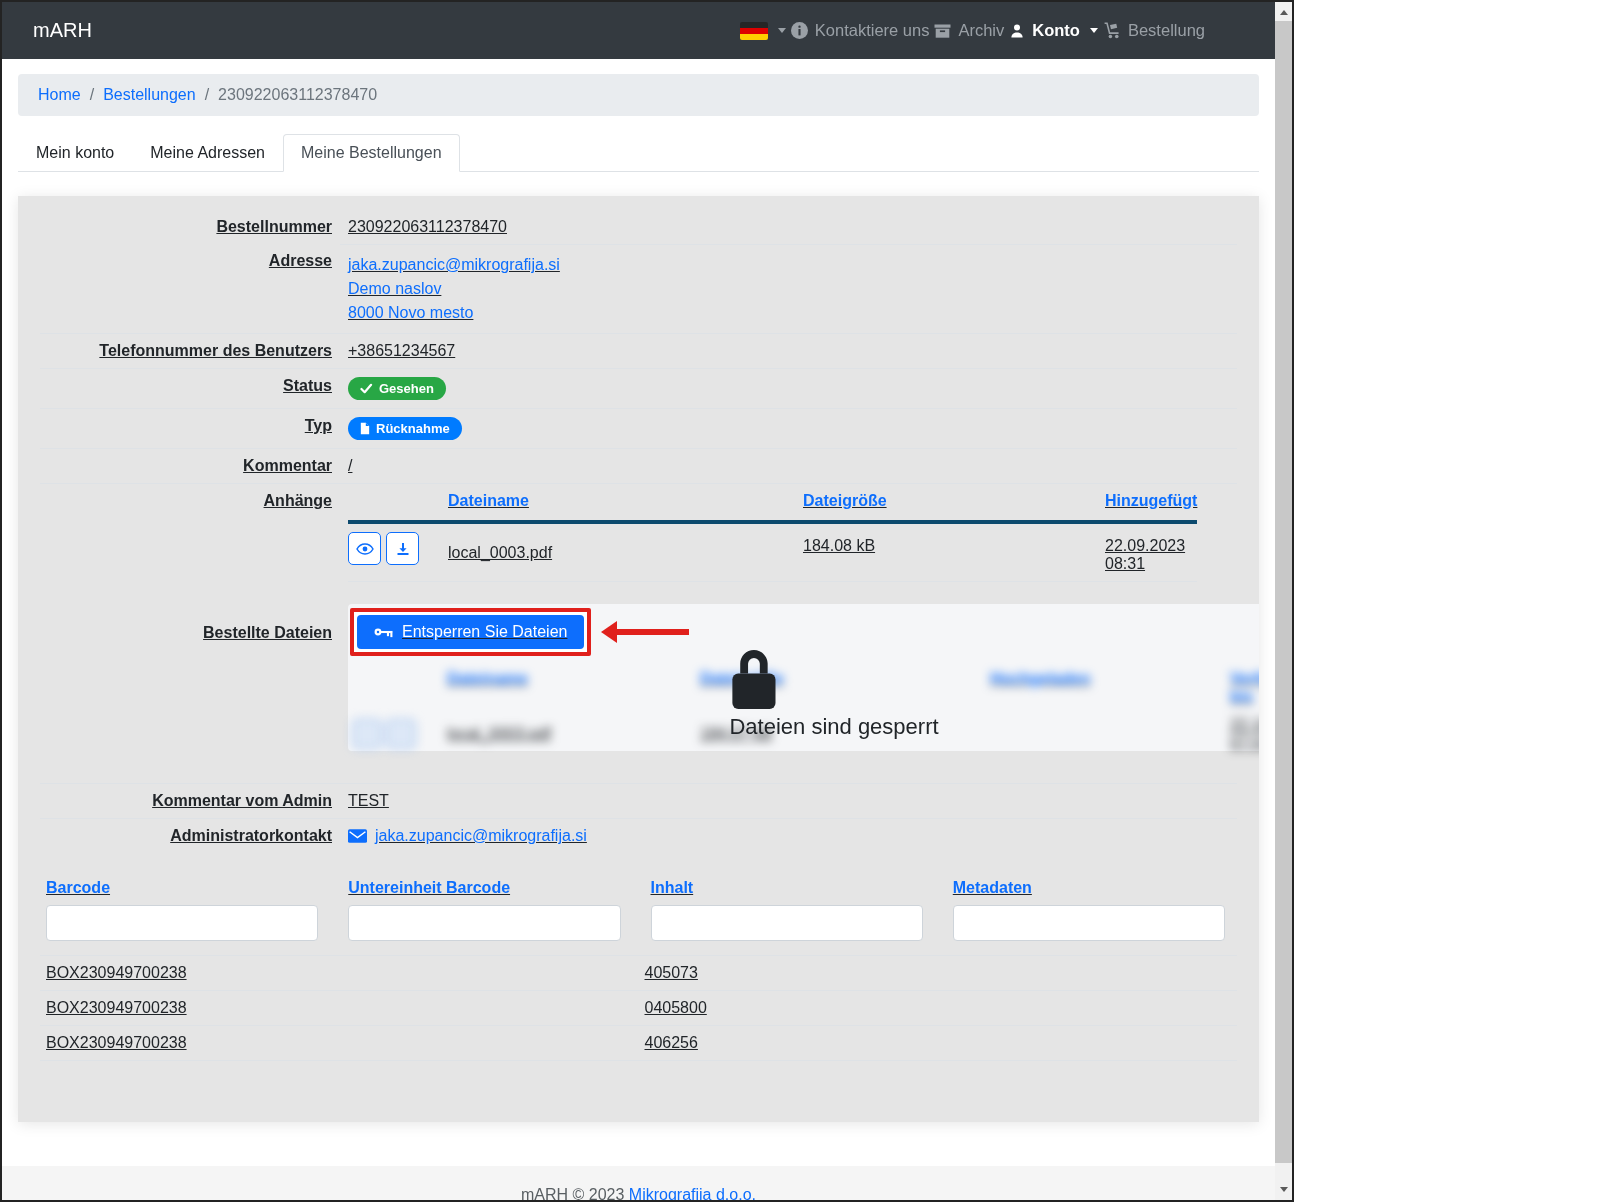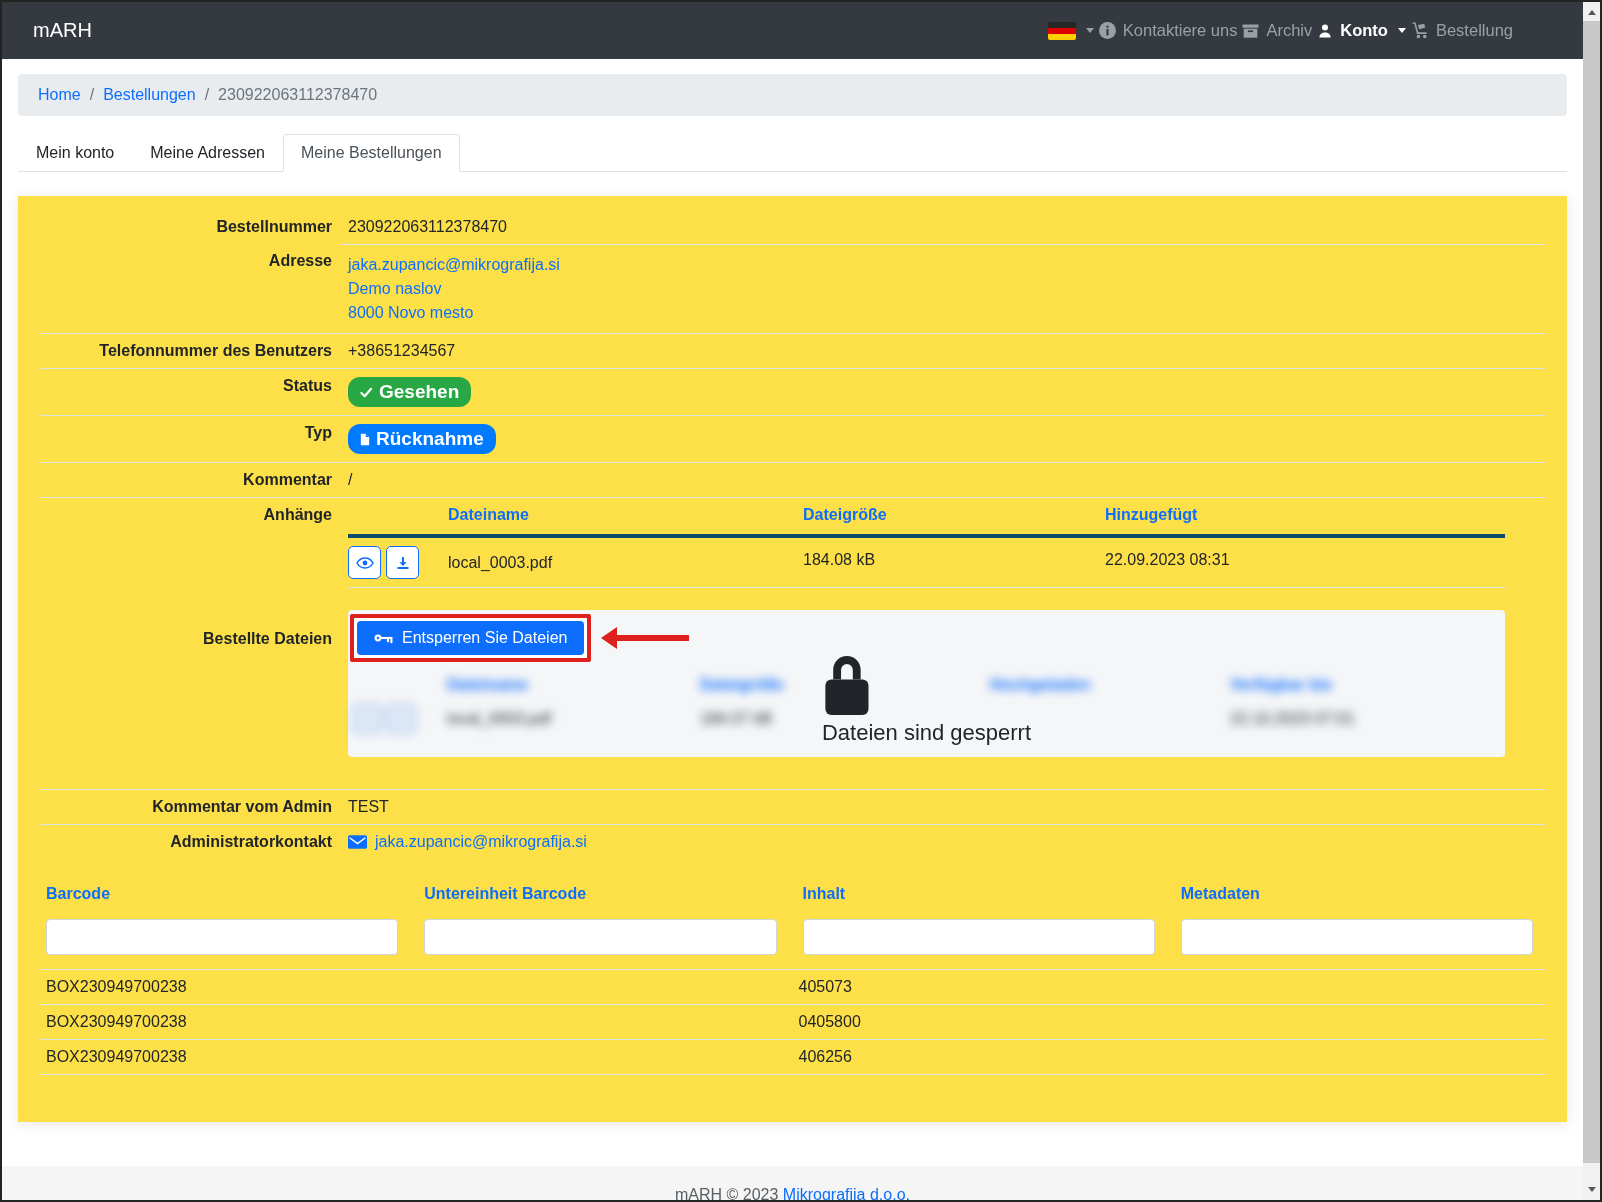--- a/index.html
+++ b/index.html
@@ -1,19 +1,19 @@
 <!DOCTYPE html>
 <html><head>
 <meta charset="utf-8">
 <style>
   * { margin:0; padding:0; box-sizing:border-box; }
   html,body { width:1602px; height:1202px; }
   body { font-family:"Liberation Sans","DejaVu Sans",sans-serif; font-size:16px; color:#212529; background:#fff; }
 
-  .screen { position:relative; width:1602px; height:1202px; border:2px solid #232323; background:#fff; overflow:hidden; }
+  .screen { position:relative; width:1294px; height:1202px; border:2px solid #232323; background:#fff; overflow:hidden; }
   .page { margin-right:17px; }
 
   
   .scrollbar { position:absolute; top:0; right:0; bottom:0; width:17px; background:#f1f1f1; z-index:20; }
   .sb-btn { position:absolute; left:0; width:17px; height:17px; display:flex; align-items:center; justify-content:center; }
   .sb-btn.up { top:2px; } .sb-btn.down { bottom:2px; }
   .tri-up { width:0; height:0; border-left:4px solid transparent; border-right:4px solid transparent; border-bottom:5px solid #5a5a5a; }
   .tri-down { width:0; height:0; border-left:4px solid transparent; border-right:4px solid transparent; border-top:5px solid #5a5a5a; }
   .sb-thumb { position:absolute; left:0; top:19px; width:17px; height:1142px; background:#c8c8c8; }
 
@@ -32,31 +32,31 @@
   .container { margin:0 16px; }
   .breadcrumb { margin-top:15px; background:#e9ecef; border-radius:4px; padding:12px 20px; display:flex; gap:9px; align-items:center; }
   .breadcrumb .lnk { color:#0d6efd; text-decoration:none; cursor:pointer;text-align:right; }
   .breadcrumb .sep, .breadcrumb .cur { color:#6c757d; }
 
   .tabs { margin-top:18px; display:flex; border-bottom:1px solid #dee2e6; }
   .tab { padding:9px 17px; margin-bottom:-1px; border:1px solid transparent; cursor:pointer; color:#212529; }
   .tab.active { background:#fff; border-color:#dee2e6 #dee2e6 #fff; border-radius:4px 4px 0 0; color:#495057; }
 
   
-  .card { margin-top:24px; background:#fde047; box-shadow:0 2px 14px rgba(0,0,0,.10); height:926px; padding:14px 22px; overflow:hidden; }
+  .card { margin-top:24px; background:#e5e5e5; box-shadow:0 2px 14px rgba(0,0,0,.10); height:926px; padding:14px 22px; overflow:hidden;text-decoration:underline; }
 
   .drow { display:flex; }
   .dlabel { width:300px; min-width:300px; text-align:right; font-weight:700; padding:8px 8px 8px 0; }
   .dvalue { flex:1; padding:8px 0 8px 8px; }
   .bt-full { border-top:1px solid #dee2e6; }
   .bt-val .dvalue { border-top:1px solid #dee2e6; }
   .addr a { display:block; line-height:24px; }
   a.blue, .blue-link { color:#0d6efd; text-decoration:none; cursor:pointer; }
 
-  .badge { display:inline-flex; align-items:center; gap:6px; color:#fff; font-weight:700; font-size:19px; padding:4px 12px; border-radius:12px; }
+  .badge { display:inline-flex; align-items:center; gap:6px; color:#fff; font-weight:700; font-size:13px; padding:4px 12px; border-radius:12px; }
   .badge.success { background:#28a745; }
   .badge.primary { background:#007bff; }
 
   
   .attach { margin-right:40px; }
   .attach-head { display:grid; grid-template-columns:100px 355px 302px 1fr; padding-bottom:10px; border-bottom:4px solid #0c4a6e; }
   .attach-head .h { color:#0d6efd; font-weight:700; cursor:pointer; }
   .attach-row { display:grid; grid-template-columns:100px 355px 302px 1fr; padding:8px 0; border-bottom:1px solid #dee2e6; align-items:start; }
   .actions { display:flex; gap:5px; }
   .icon-btn { width:33px; height:33px; border:1.5px solid #0d6efd; border-radius:5px; background:#fff; color:#0d6efd; display:inline-flex; align-items:center; justify-content:center; cursor:pointer; }
@@ -79,21 +79,21 @@
   .ghost-btns { display:flex; gap:4px; }
   .ghost-btn { width:30px; height:30px; border:1.5px solid #7aa7e8; background:rgba(208,224,246,.65); border-radius:5px; }
 
   .lock-overlay { position:absolute; top:44px; left:50%; transform:translateX(-50%); display:flex; flex-direction:column; gap:3px; z-index:2; }
   .lock-msg { font-size:22px; color:#212529; white-space:nowrap; }
 
   .admin-contact { display:flex; align-items:center; gap:8px; }
 
   
   .bar-table { margin-top:26px; }
-  .bar-head { display:grid; grid-template-columns:repeat(4,1fr); column-gap:12px; border-bottom:1px solid #dee2e6;gap:8px; }
+  .bar-head { display:grid; grid-template-columns:repeat(4,1fr); column-gap:12px; border-bottom:1px solid #dee2e6; }
   .bar-head .h { color:#0d6efd; font-weight:700; padding:0 0 8px 6px; cursor:pointer; }
   .bar-head .fcell { padding:0 0 14px 6px; }
   .filter-input { width:calc(100% - 12px); height:36px; border:1px solid #ced4da; border-radius:4px; background:#fff; font-family:inherit; font-size:15px; padding:0 8px; }
   .bar-row { display:grid; grid-template-columns:repeat(4,1fr); border-bottom:1px solid #dee2e6; }
   .bar-row .c { padding:8px 0 8px 6px; }
 
   
   .footer { position:absolute; bottom:0; left:0; right:17px; height:34px; background:#f5f5f5; overflow:hidden; }
   .footer-text { position:absolute; top:20px; width:100%; text-align:center; color:#595f63; }
 </style>

